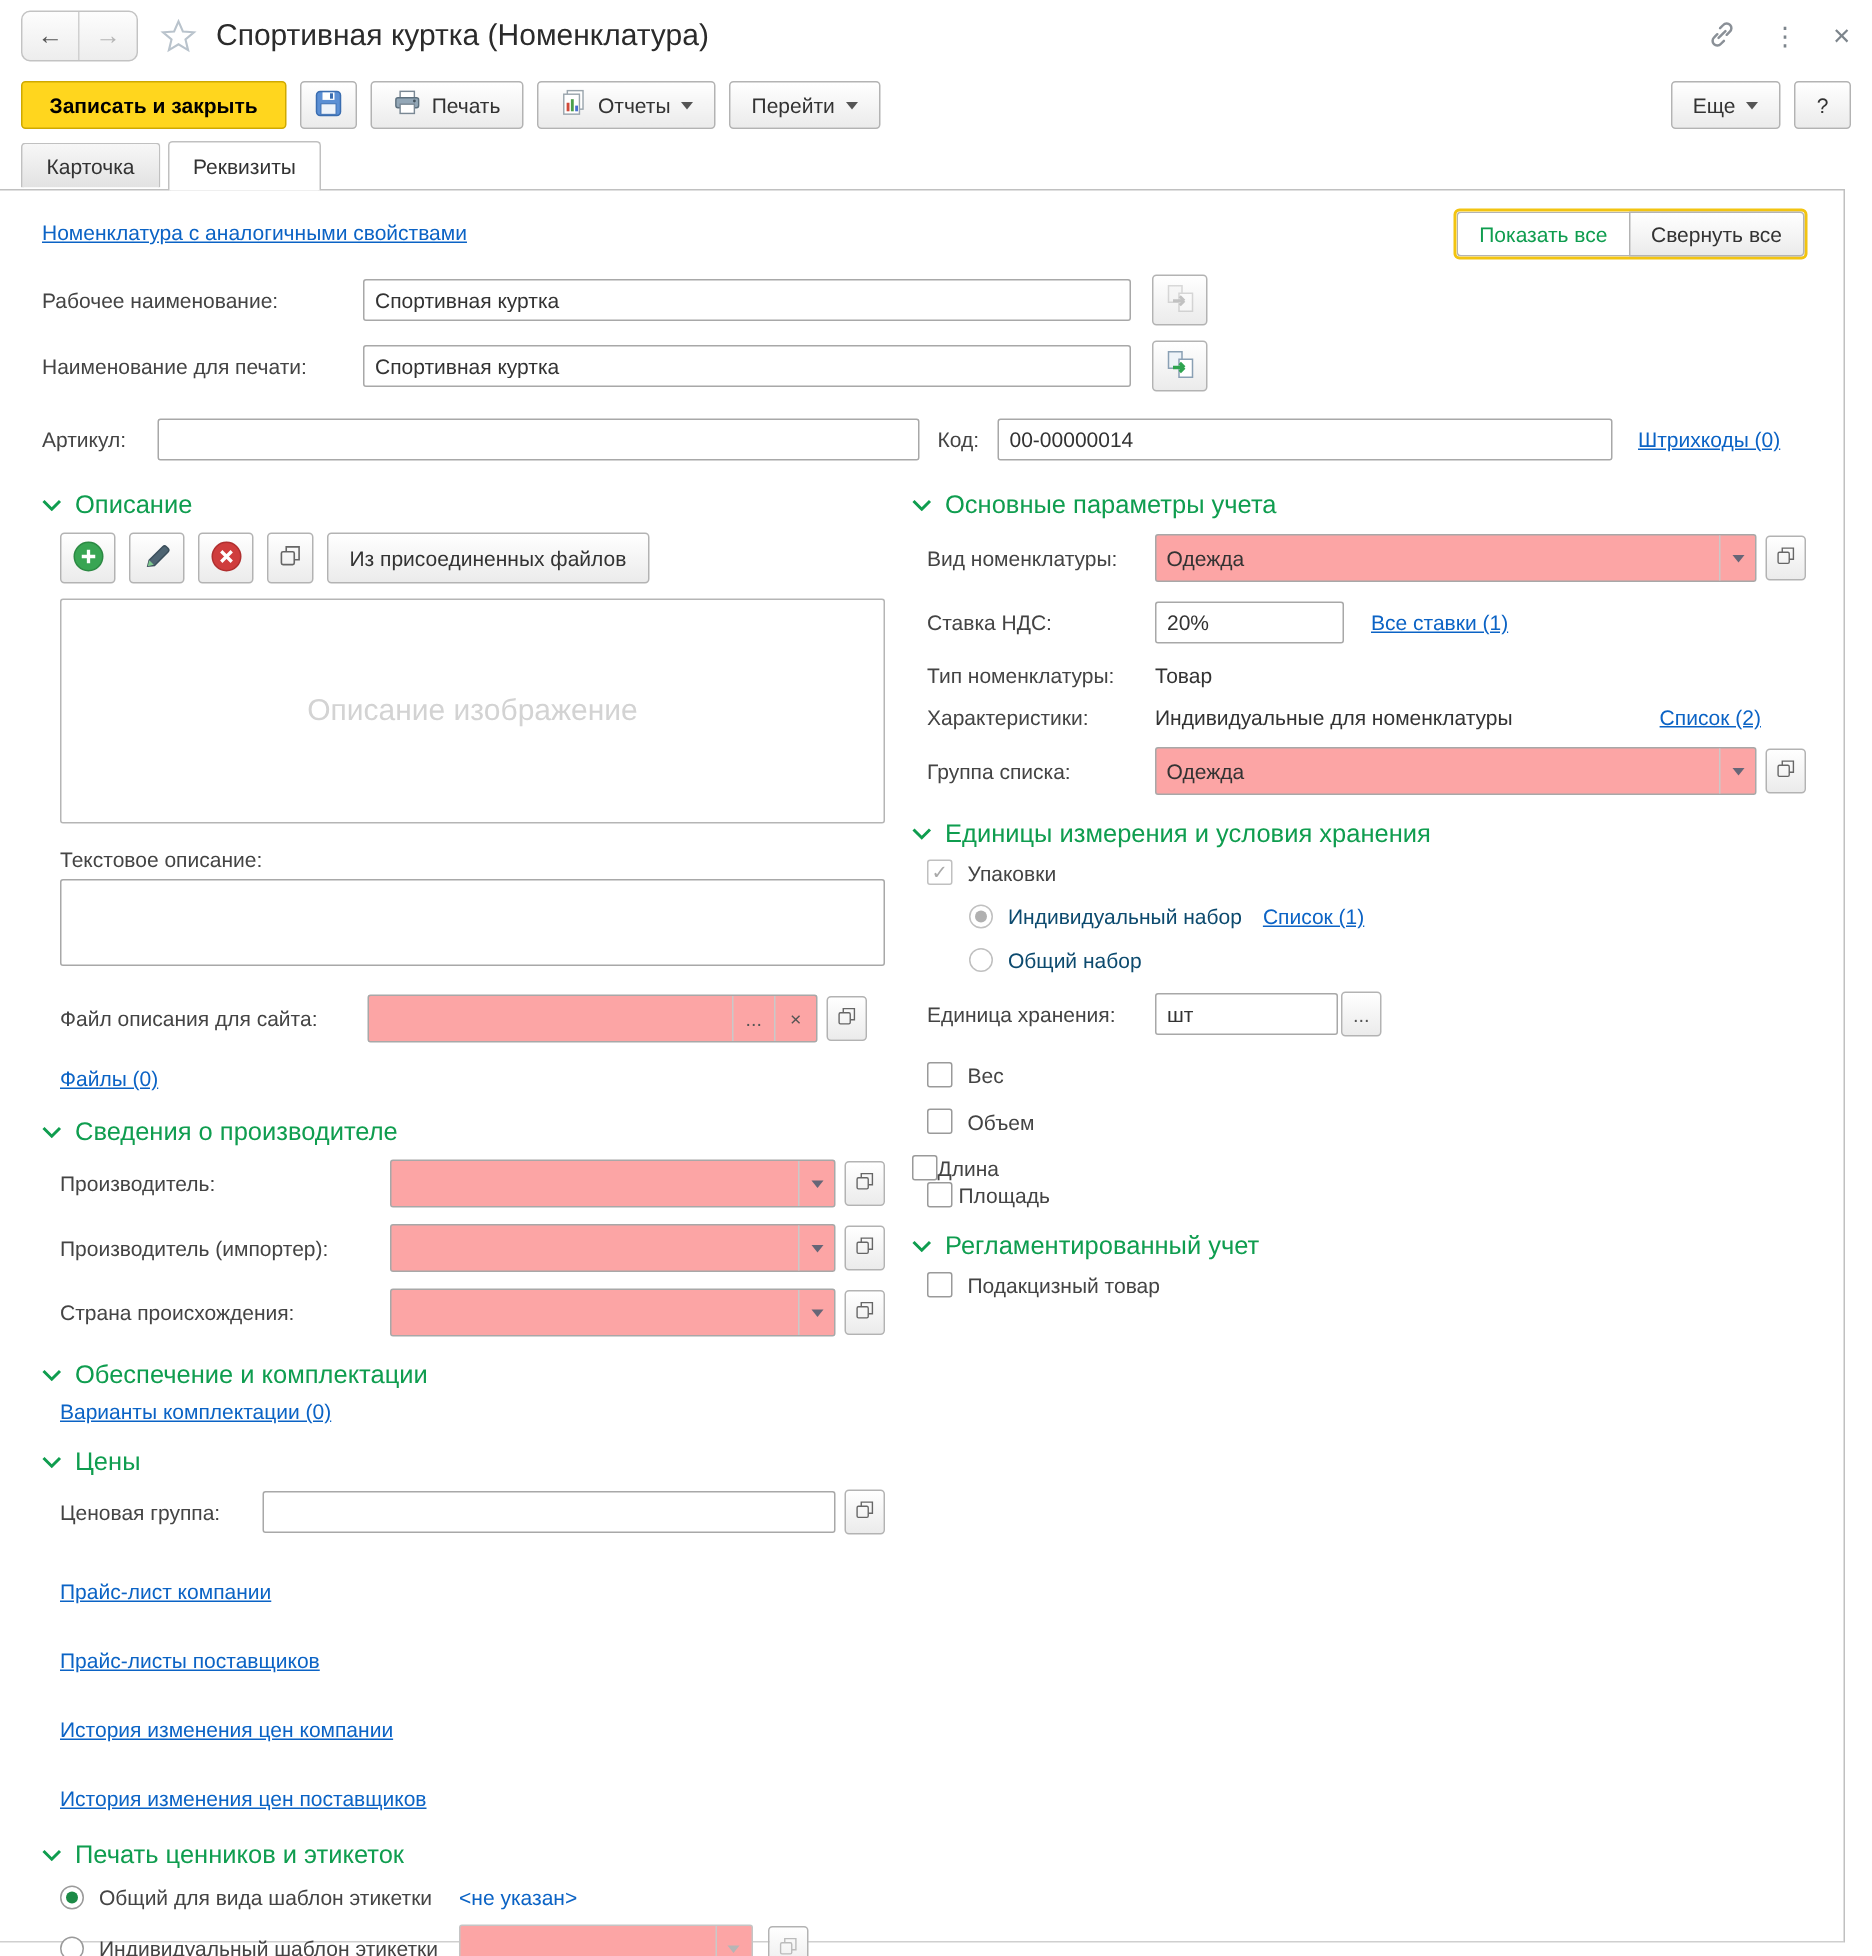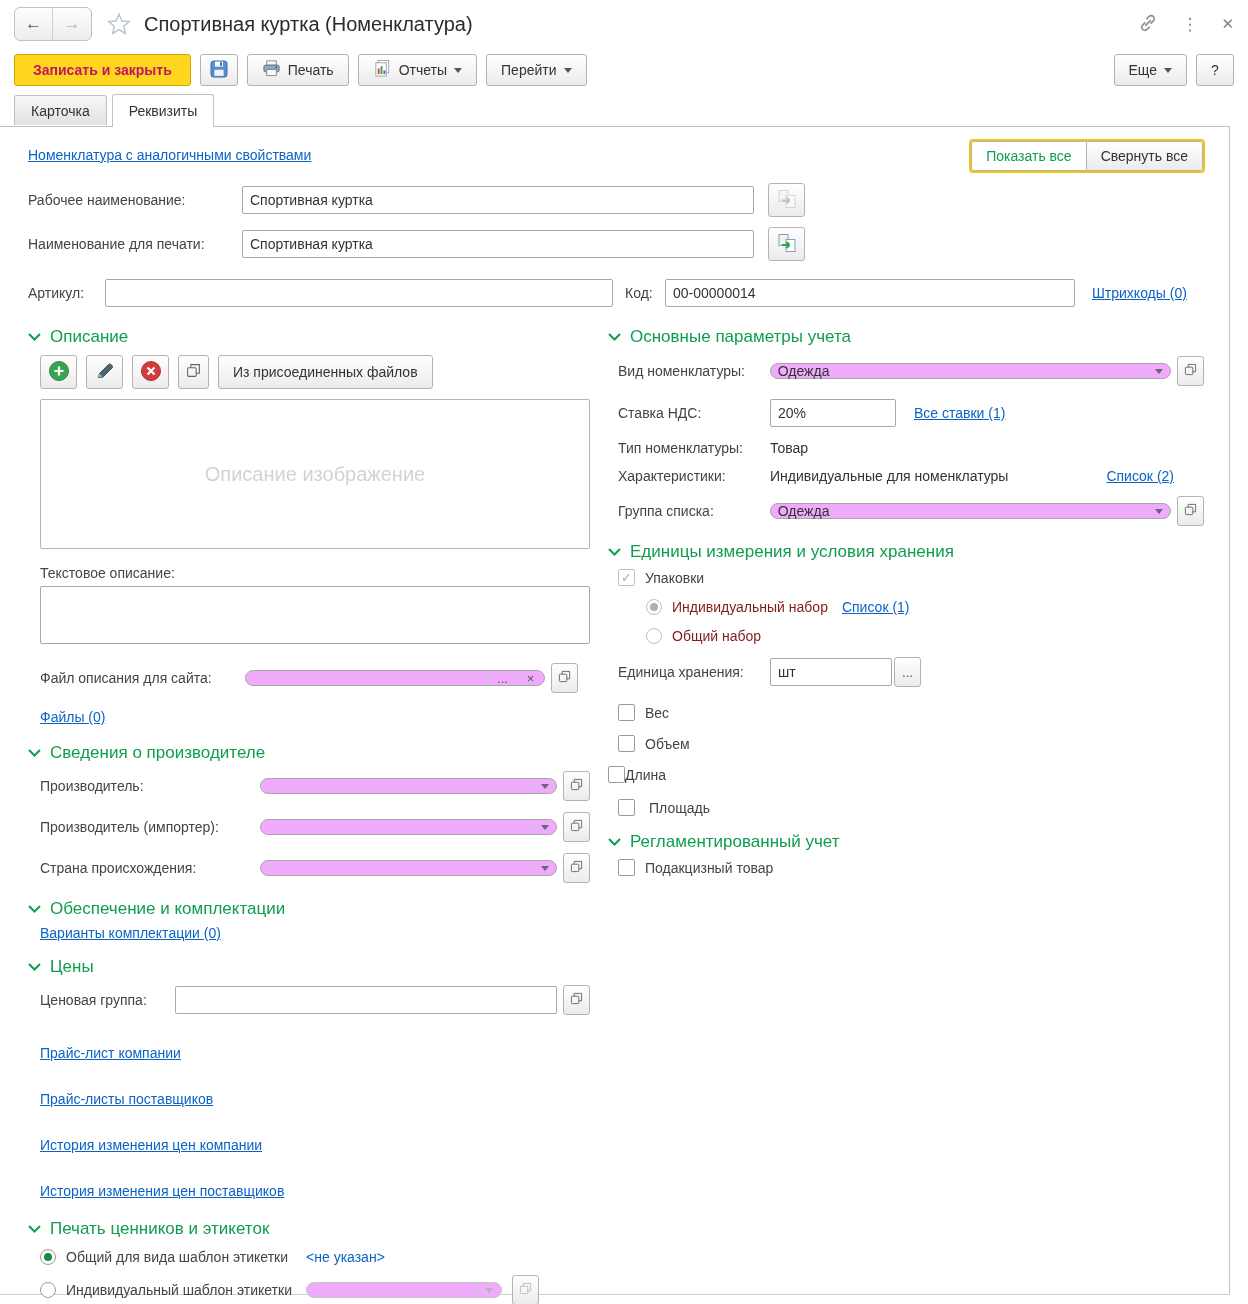--- a/index.html
+++ b/index.html
@@ -10,41 +10,41 @@
   .navgroup .nav:first-child { border-right:1px solid #d0d0d0; color:#555; }
   .navgroup .nav.disabled { color:#b5b5b5; }
   .star { margin-left:14px; display:flex; align-items:center; }
   .wintitle { margin-left:12px; font-size:20px; color:#2b2b2b; }
   .title-right { margin-left:auto; display:flex; align-items:center; gap:22px; color:#7d858c; }
   .dots-icon { font-size:17px; letter-spacing:1px; cursor:pointer; }
   .close-icon { font-size:15px; cursor:pointer; }
   .toolbar { height:44px; display:flex; align-items:center; padding:0 14px; gap:9px; }
   .btn { display:inline-flex; align-items:center; justify-content:center; gap:7px; height:32px; padding:0 14px;
          background:linear-gradient(#ffffff,#ebebeb); border:1px solid #b3b3b3; border-radius:3px; font-size:14px; color:#333; cursor:pointer; white-space:nowrap; }
-  .btn-primary { background:#ffd61e; border-color:#cfa900; font-weight:bold; color:#be185d; padding:15px 18px; }
+  .btn-primary { background:#ffd61e; border-color:#cfa900; font-weight:bold; color:#000000; padding:15px 18px; }
   .btn-icononly { width:38px; padding:0; }
   .caret { width:0; height:0; border:4px solid transparent; border-top:5px solid #555; margin-top:5px; }
   .toolbar-right { margin-left:auto; display:flex; gap:9px; }
   .tabbar { height:34px; display:flex; align-items:center; padding:0 14px; position:relative; z-index:2; }
   .tab { height:30px; padding:0 16px; display:flex; align-items:center; border:1px solid #c0c0c0; border-bottom:none;
          border-radius:3px 3px 0 0; background:linear-gradient(#f7f7f7,#e2e2e2); margin-right:5px; cursor:pointer; position:relative; top:1px; }
   .tab.active { background:#fff; height:33px; z-index:3; }
   .content { width:1230px; height:1169px; border-top:1px solid #c0c0c0; border-right:1px solid #c0c0c0; border-bottom:1px solid #cfcfcf;
              padding:12px 0 0 28px; position:relative; z-index:1; }
   a.lnk { color:#0b63c5; text-decoration:underline; cursor:pointer; }
   .toprow { display:flex; align-items:flex-start; }
   .showgroup { margin-left:auto; margin-right:24px; border:2px solid #f2c411; border-radius:4px; display:flex; }
   .showgroup .sbtn { height:30px; display:flex; align-items:center; padding:0 14px; border:1px solid #b3b3b3; cursor:pointer; }
   .sbtn.first { background:#fff; color:#0f9d4f; border-radius:3px 0 0 3px; border-right:none; }
   .sbtn.second { background:linear-gradient(#ffffff,#ebebeb); border-radius:0 3px 3px 0; }
   .frow { display:flex; align-items:center; }
   .flabel { color:#444; }
   input.tin, .textarea { border:1px solid #a8a8a8; border-radius:2px; height:28px; font-size:14px; padding:0 7px; color:#333; font-family:"Liberation Sans",sans-serif; background:#fff; }
   .textarea { height:58px; resize:none; padding:4px 7px; }
-  .combo { display:flex; align-items:stretch; border:1px solid #a8a8a8; border-radius:12px; height:16px; background:#f0abfc; }
+  .combo { display:flex; align-items:stretch; border:1px solid #a8a8a8; border-radius:2px; height:32px; background:#fca5a5; }
   .combo .val { flex:1; display:flex; align-items:center; padding:0 7px; }
   .combo .dd { width:24px; border-left:1px solid #c9c9c9; display:flex; align-items:center; justify-content:center; cursor:pointer; }
   .combo .dd .caret { border-top-color:#667; margin-top:4px; }
   .combo.disabled { border-color:#c5c5c5; }
   .combo.disabled .dd .caret { border-top-color:#b5b5b5; }
   .sq-btn { width:27px; height:30px; border:1px solid #b3b3b3; border-radius:3px; background:linear-gradient(#ffffff,#ebebeb);
             display:flex; align-items:center; justify-content:center; cursor:pointer; color:#555; }
   .sq-btn.disabled { color:#bbb; }
   .inner-btn { width:28px; display:flex; align-items:center; justify-content:center; border-left:1px solid #c9c9c9; color:#555; cursor:pointer; font-size:13px; }
   .section { display:flex; align-items:center; gap:9px; color:#0f9d4f; font-size:17px; }
@@ -56,21 +56,21 @@
           display:flex; align-items:center; justify-content:center; cursor:pointer; }
   .imgbox { margin-left:12px; width:550px; height:150px; border:1px solid #b5b5b5; border-radius:2px; display:flex; align-items:center; justify-content:center; cursor:pointer; }
   .imgph { color:#d3d3d3; font-size:20px; }
   .cb { width:17px; height:17px; border:1px solid #9a9a9a; border-radius:2px; background:#fff; display:inline-flex; align-items:center; justify-content:center; cursor:pointer; flex:none; }
   .cb.checked.disabled { border-color:#c0c0c0; color:#a9a9a9; font-size:13px; }
   .cb.checked.disabled::after { content:"✓"; }
   .rb { width:16px; height:16px; border:1px solid #9a9a9a; border-radius:50%; background:#fff; display:inline-flex; align-items:center; justify-content:center; cursor:pointer; flex:none; }
   .rb.sel::after { content:""; width:8px; height:8px; border-radius:50%; background:#1c8a46; }
   .rb.disabled { border-color:#c0c0c0; }
   .rb.sel.disabled::after { background:#b0b0b0; }
-  .dis { color:#7f1d1d; }
+  .dis { color:#0c4a6e; }
   .linklist > div { margin-top:30px; }
 </style>
 </head>
 <body>
 
 <div class="titlebar">
   <div class="navgroup">
     <div class="nav">←</div>
     <div class="nav disabled">→</div>
   </div>
@@ -479,21 +479,21 @@
         <span class="flabel">Вес</span>
       </div>
       <div class="frow" style="margin-top:14px;margin-left:10px;gap:10px">
         <span class="cb"></span>
         <span class="flabel">Объем</span>
       </div>
       <div class="frow" style="margin-top:14px;margin-left:0;gap:0">
         <span class="cb"></span>
         <span class="flabel">Длина</span>
       </div>
-      <div class="frow" style="margin-top:16px;margin-left:10px;gap:14px">
+      <div class="frow" style="margin-top:1px;margin-left:10px;gap:4px">
         <span class="cb"></span>
         <span class="flabel">Площадь</span>
       </div>
 
       <div class="section" style="margin-top:16px">
         <span class="chev">
             <svg width="13" height="8" viewBox="0 0 13 8">
               <polyline points="1,1 6.5,6.5 12,1" fill="none" stroke="#0f9d4f" stroke-width="2"></polyline>
             </svg>
           </span>

